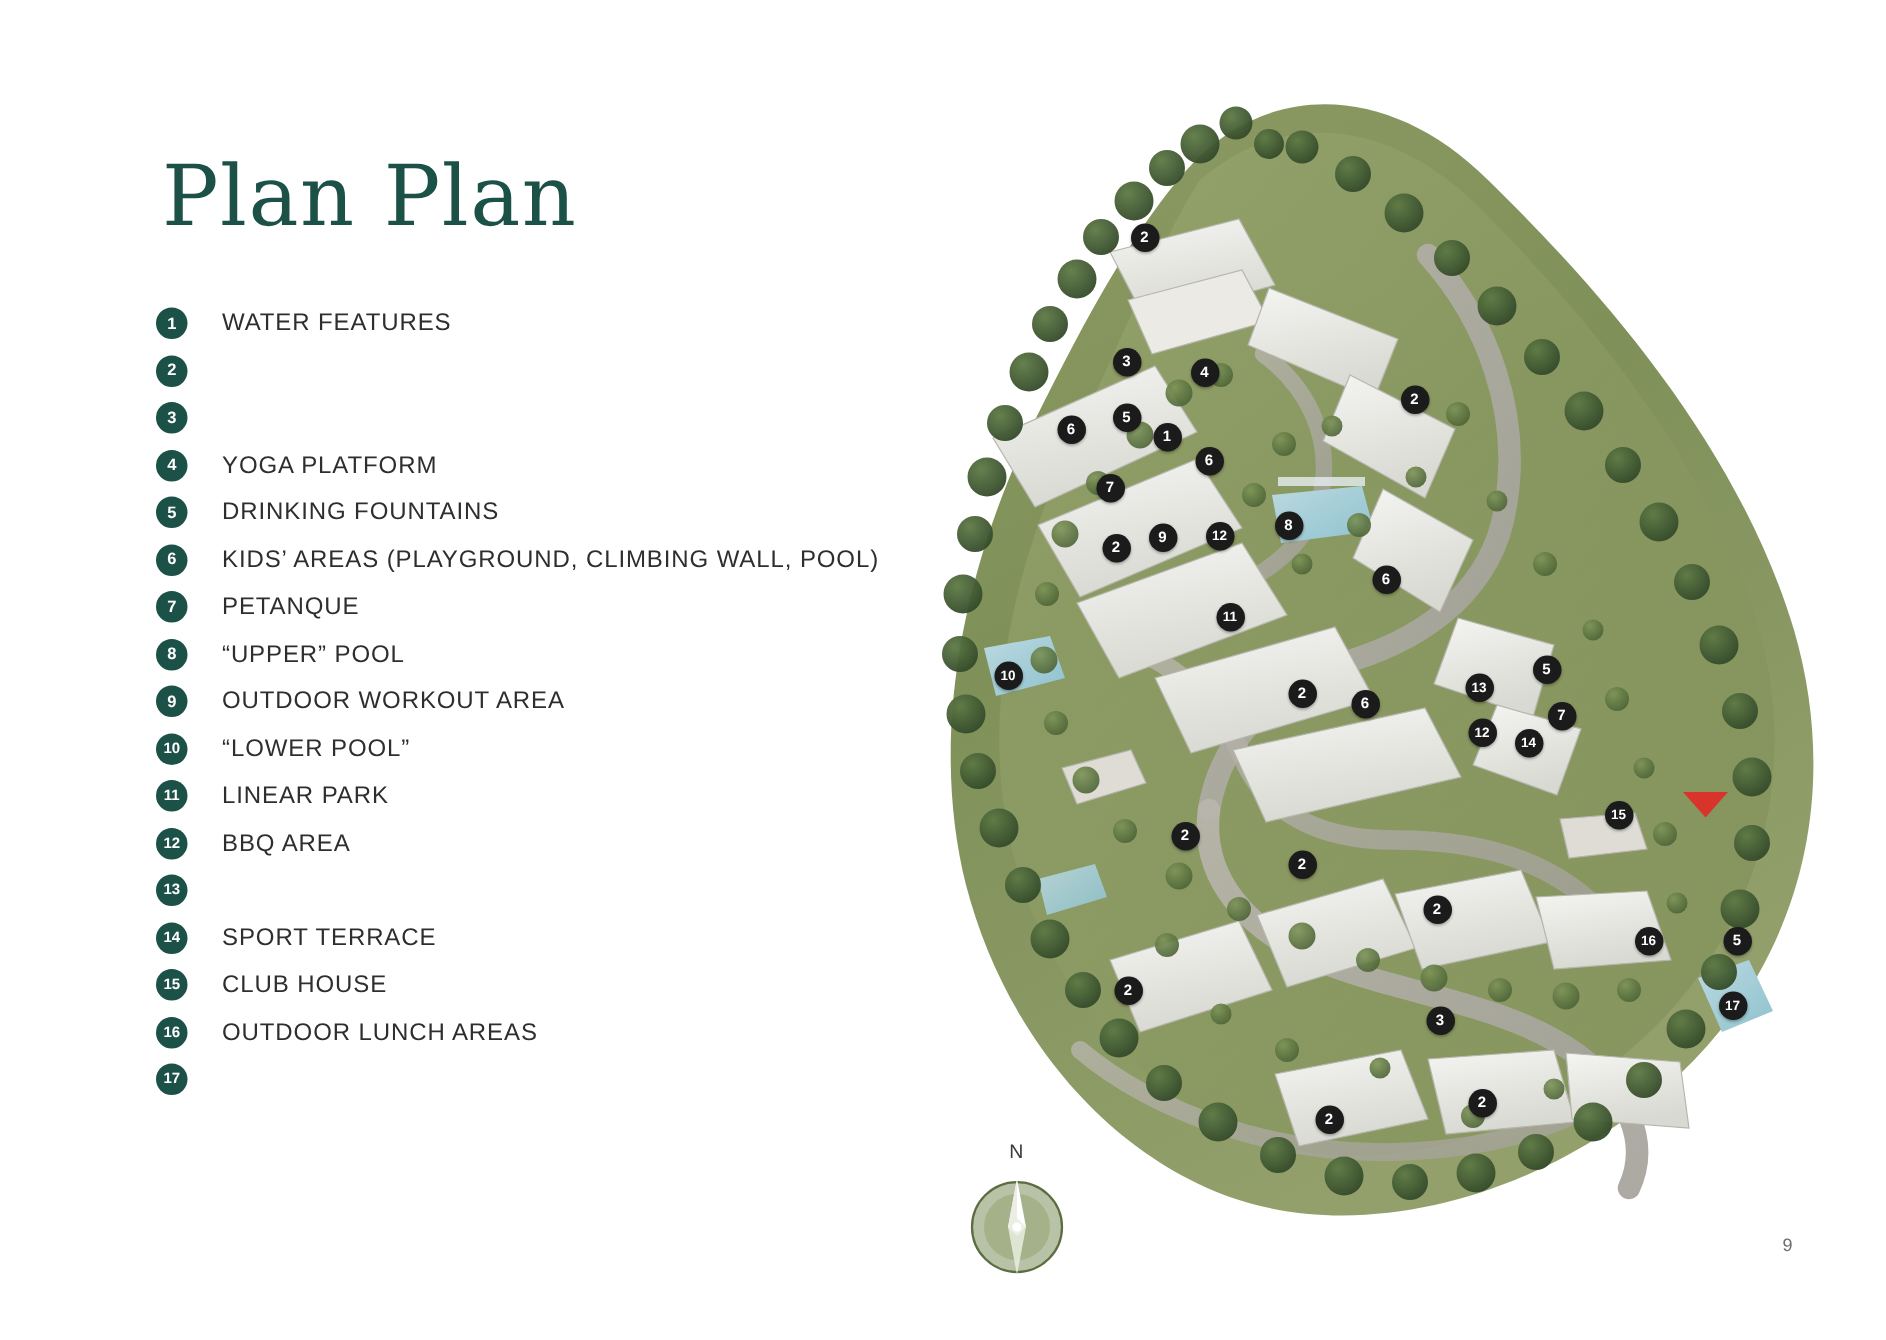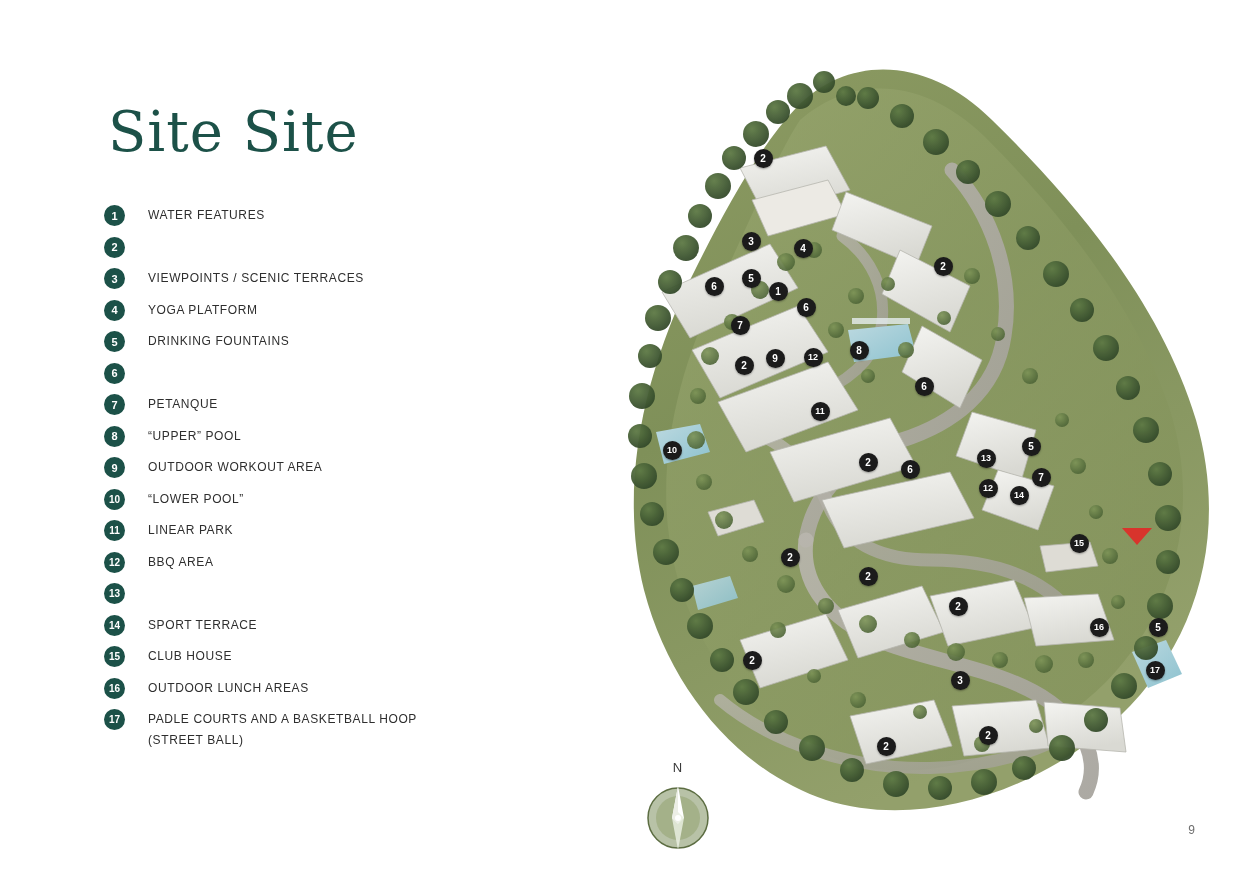--- a/index.html
+++ b/index.html
@@ -65,27 +65,28 @@
     justify-content: center;
     margin-top: 0px;
     letter-spacing: 0;
     font-family: "Liberation Sans", sans-serif;
   }
 
   .legend-badge.two-digit { font-size: 10px; }
 
   .legend-label {
     margin-left: 23px;
-    font-size: 12px;
+    font-size: 16px;
     letter-spacing: 0.6px;
     line-height: 21px;
     color: #2e2e2e;
     text-transform: uppercase;
     font-family: "Liberation Sans", sans-serif;
     white-space: pre-line;
+    text-align: center;
   }
 
   
   #map-area {
     position: absolute;
     left: 600px;
     top: 0;
     width: 657px;
     height: 893px;
   }
@@ -150,43 +151,43 @@
     bottom: 56px;
     font-size: 12px;
     color: #6d6d6d;
     font-family: "Liberation Sans", sans-serif;
   }
 </style>
 </head>
 <body>
 
 <div id="left-column">
-  <div id="page-title">Site Site</div>
+  <div id="page-title">Plan Plan</div>
   <div id="legend-list">
       <div class="legend-item">
         <span class="legend-badge">1</span>
         <span class="legend-label">WATER FEATURES</span>
       </div>
       <div class="legend-item">
         <span class="legend-badge">2</span>
       </div>
       <div class="legend-item">
         <span class="legend-badge">3</span>
-        <span class="legend-label">VIEWPOINTS / SCENIC TERRACES</span>
       </div>
       <div class="legend-item">
         <span class="legend-badge">4</span>
         <span class="legend-label">YOGA PLATFORM</span>
       </div>
       <div class="legend-item">
         <span class="legend-badge">5</span>
         <span class="legend-label">DRINKING FOUNTAINS</span>
       </div>
       <div class="legend-item">
         <span class="legend-badge">6</span>
+        <span class="legend-label">KIDS’ AREAS (PLAYGROUND, CLIMBING WALL, POOL)</span>
       </div>
       <div class="legend-item">
         <span class="legend-badge">7</span>
         <span class="legend-label">PETANQUE</span>
       </div>
       <div class="legend-item">
         <span class="legend-badge">8</span>
         <span class="legend-label">“UPPER” POOL</span>
       </div>
       <div class="legend-item">
@@ -215,22 +216,20 @@
       <div class="legend-item">
         <span class="legend-badge two-digit">15</span>
         <span class="legend-label">CLUB HOUSE</span>
       </div>
       <div class="legend-item">
         <span class="legend-badge two-digit">16</span>
         <span class="legend-label">OUTDOOR LUNCH AREAS</span>
       </div>
       <div class="legend-item">
         <span class="legend-badge two-digit">17</span>
-        <span class="legend-label">PADLE COURTS AND A BASKETBALL HOOP
-(STREET BALL)</span>
       </div>
     </div>
 </div>
 
 <div id="map-area">
 
   <svg id="map-canvas" viewBox="0 0 657 893">
     <defs>
       <linearGradient id="grassGrad" x1="0" y1="0" x2="0.4" y2="1">
         <stop offset="0%" stop-color="#8d9b63"></stop>

